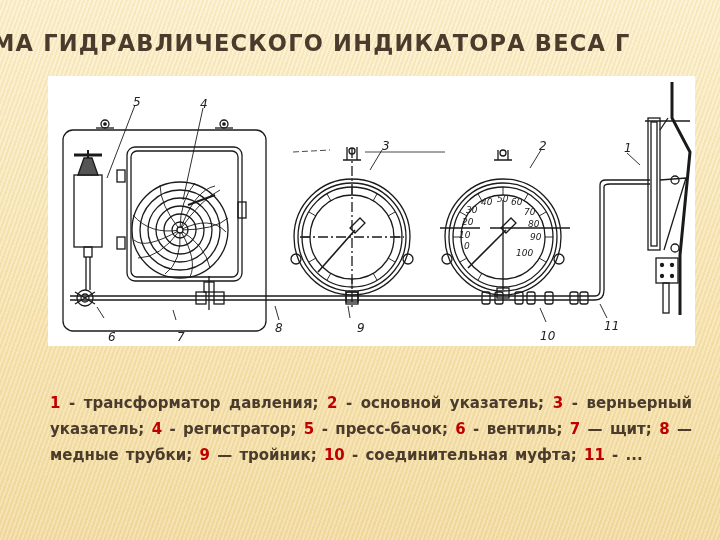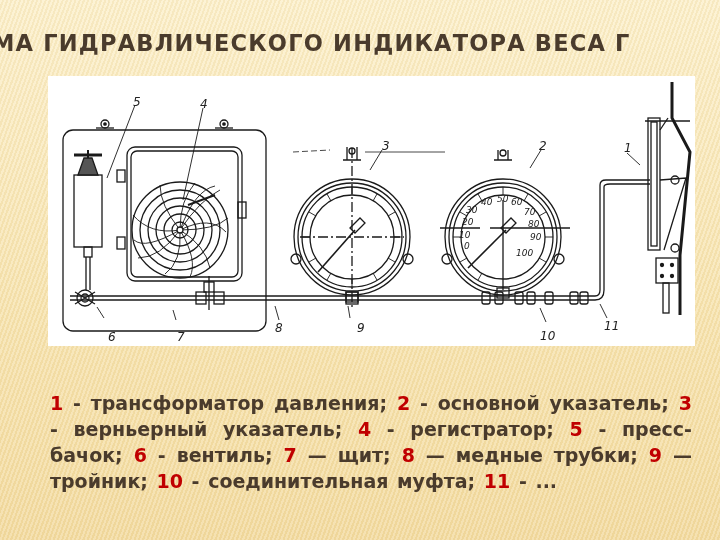--- a/index.html
+++ b/index.html
@@ -7,21 +7,21 @@
     background:#f8e7b8;
     background-image:repeating-linear-gradient(110deg, rgba(255,255,255,0.18) 0px, rgba(255,255,255,0.18) 2px, rgba(210,180,110,0.12) 2px, rgba(210,180,110,0.12) 4px),
       linear-gradient(180deg,#fcf0cc 0%,#f7e3ae 60%,#f3dba0 100%);
     font-family:"DejaVu Sans",sans-serif;}
   .title{position:absolute;left:-8px;top:30px;white-space:nowrap;
     font-family:"DejaVu Sans",sans-serif;font-weight:bold;font-size:22.5px;
     letter-spacing:1.2px;color:#4a3b2c;}
   .figure{position:absolute;left:48px;top:76px;width:647px;height:270px;background:#ffffff;}
   .figure svg{display:block;}
   .legend{position:absolute;left:50px;top:390px;width:642px;
-    font-family:"DejaVu Sans",sans-serif;font-weight:bold;font-size:19px;line-height:26px;
+    font-family:"DejaVu Sans",sans-serif;font-weight:bold;font-size:15px;line-height:26px;
     color:#4a3b2c;text-align:justify;word-spacing:2px;}
   .num{color:#c00000;}
   .lbl{font-family:"DejaVu Sans",sans-serif;font-style:italic;font-size:12px;fill:#222;}
   .dial{font-family:"DejaVu Sans",sans-serif;font-style:italic;font-size:9px;fill:#222;}
 </style>
 </head>
 <body>
 
 <div class="title">МА ГИДРАВЛИЧЕСКОГО ИНДИКАТОРА ВЕСА Г</div>
 

